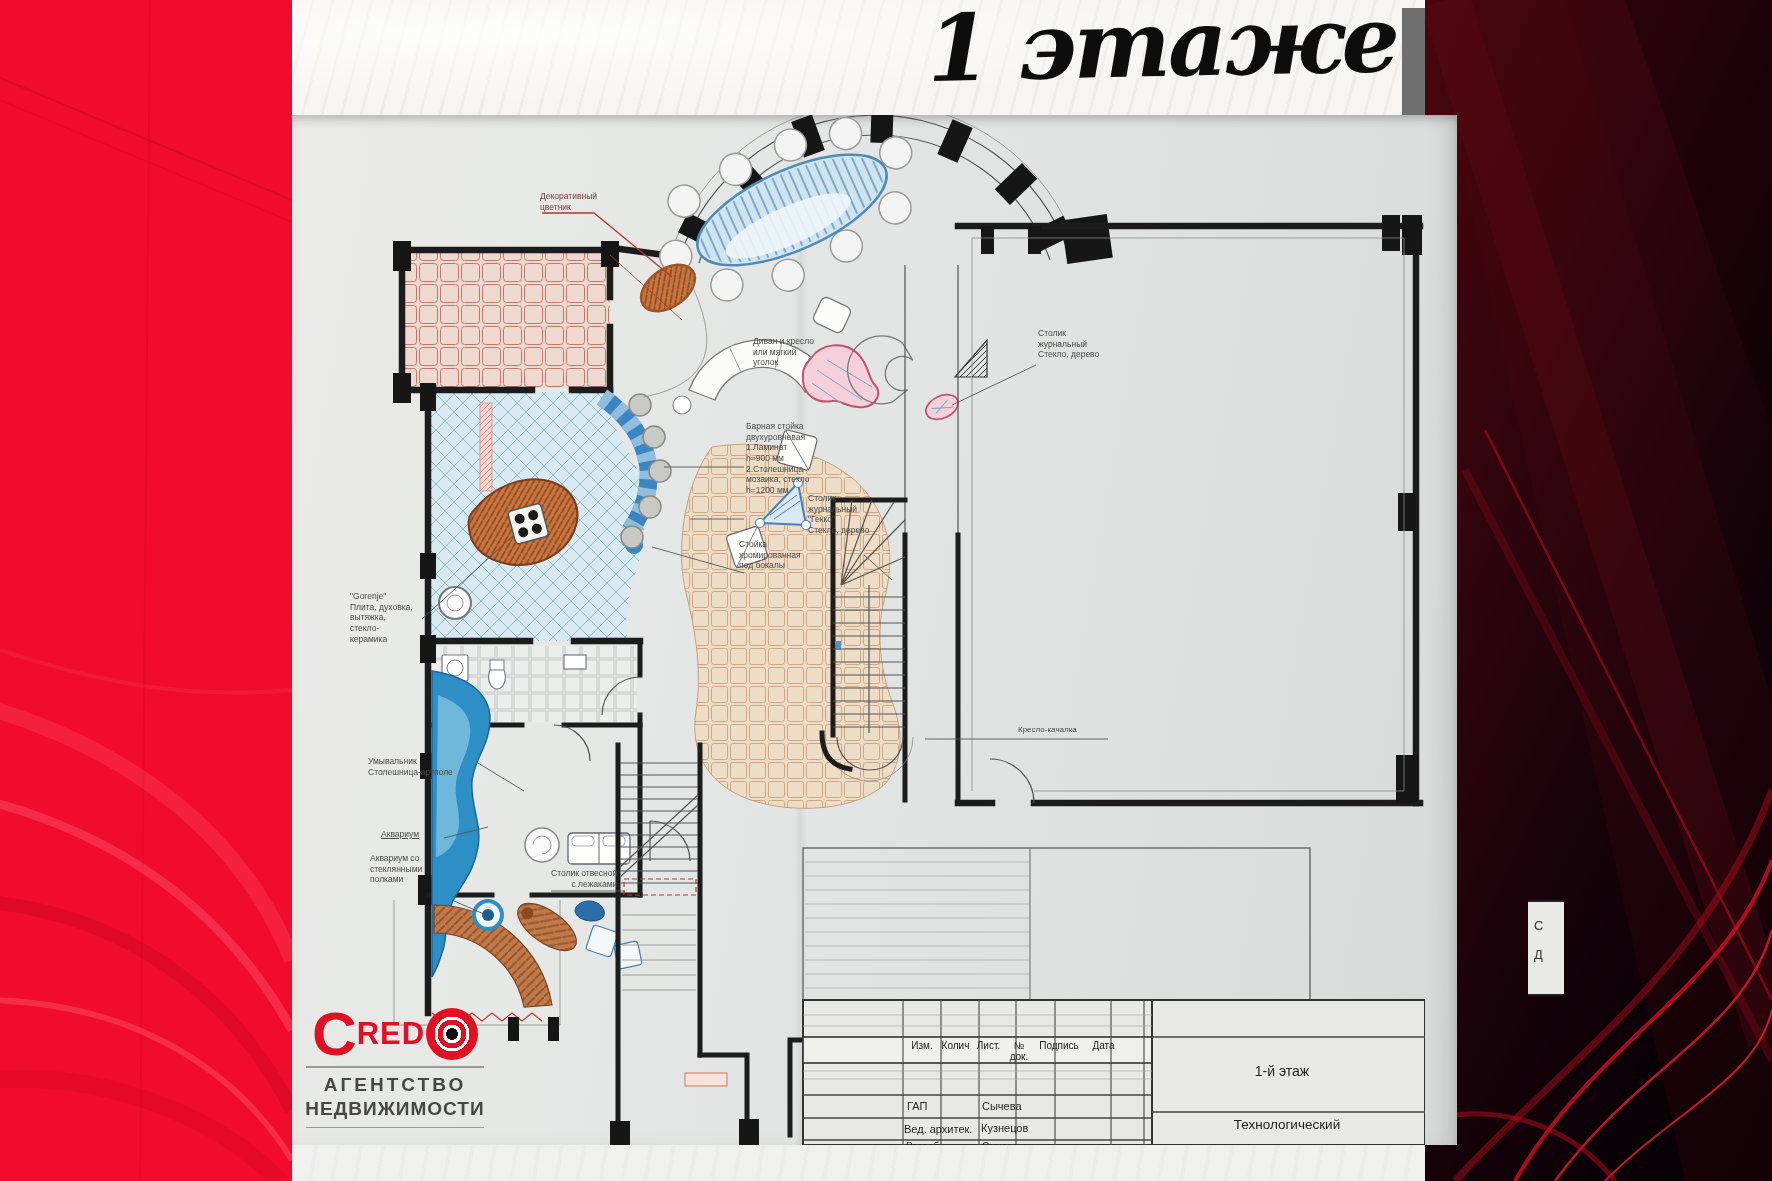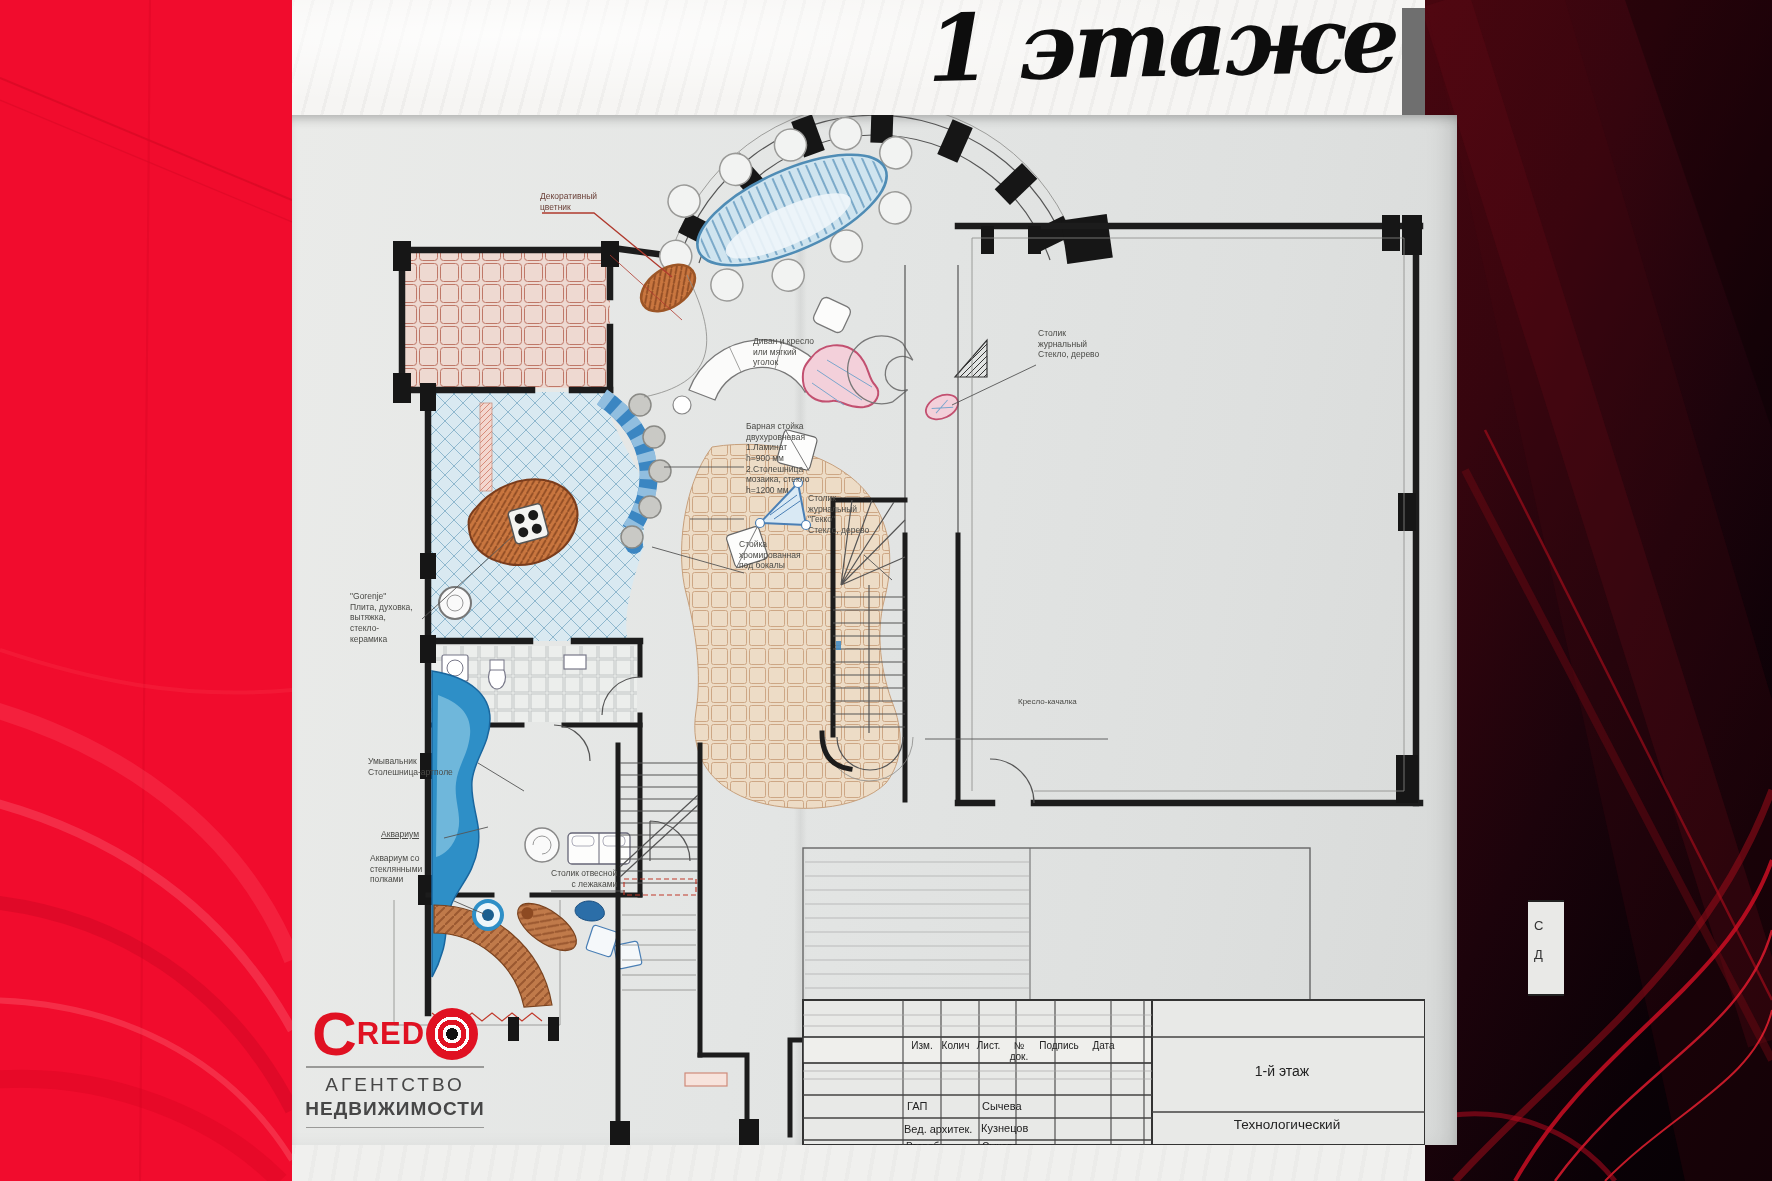--- a/index.html
+++ b/index.html
@@ -38,21 +38,21 @@
 
   
   .logo{position:absolute;left:300px;top:1006px;width:190px;z-index:9;text-align:center;}
   .logo-row{display:flex;align-items:center;justify-content:center;}
   .logo-c{font-size:62px;font-weight:700;color:#e01122;line-height:.9;}
   .logo-red{font-size:31px;font-weight:700;color:#e01122;letter-spacing:1px;margin:0 1px 0 0;}
   .bullseye{width:52px;height:52px;border-radius:50%;
     background:radial-gradient(circle,#121212 0 6px,#fdfdfd 6px 9.5px,#e01122 9.5px 14.5px,#fdfdfd 14.5px 17.5px,#e01122 17.5px 26px);}
   .logo-line{height:2px;background:#9a9a98;margin:4px 6px 6px 6px;}
   .logo-line.thin{height:1px;margin-top:7px;}
-  .agency1{font-size:19px;font-weight:400;color:#474747;letter-spacing:3px;}
+  .agency1{font-size:19px;font-weight:700;color:#474747;letter-spacing:3px;}
   .agency2{font-size:19px;font-weight:700;color:#474747;letter-spacing:1px;margin-top:2px;}
 
   
   .edge-sliver{position:absolute;left:1528px;top:900px;width:36px;height:92px;background:#e9e9e7;
     border-top:2px solid #222;border-bottom:2px solid #222;z-index:5;}
   .edge-sliver div{font-size:13px;color:#333;padding-left:6px;}
   .edge-sliver .f1{margin-top:16px;}
   .edge-sliver .f2{margin-top:14px;}
 </style>
 </head>
@@ -455,21 +455,21 @@
 стекло-
 керамика</div>
     <div class="plan-label" style="left:76px;top:641px;width:112px;">Умывальник
 Столешница-артполе</div>
     <div class="plan-label" style="left:89px;top:714px;text-decoration:underline;">Аквариум</div>
     <div class="plan-label" style="left:78px;top:738px;">Аквариум со
 стеклянными
 полками</div>
     <div class="plan-label" style="left:259px;top:753px;text-align:right;">Столик отвесной
 с лежаками</div>
-    <div class="plan-label" style="left:726px;top:582px;font-size:8px;">Кресло-качалка</div>
+    <div class="plan-label" style="left:726px;top:610px;font-size:8px;">Кресло-качалка</div>
 
     <div class="tb-headers">
       <span style="width:38px;">Изм.</span>
       <span style="width:29px;">Колич</span>
       <span style="width:37px;">Лист.</span>
       <span style="width:24px;">№ док.</span>
       <span style="width:56px;">Подпись</span>
       <span style="width:33px;">Дата</span>
     </div>
     <div class="tb-text" style="left:615px;top:985px;font-size:11px;">ГАП</div>

